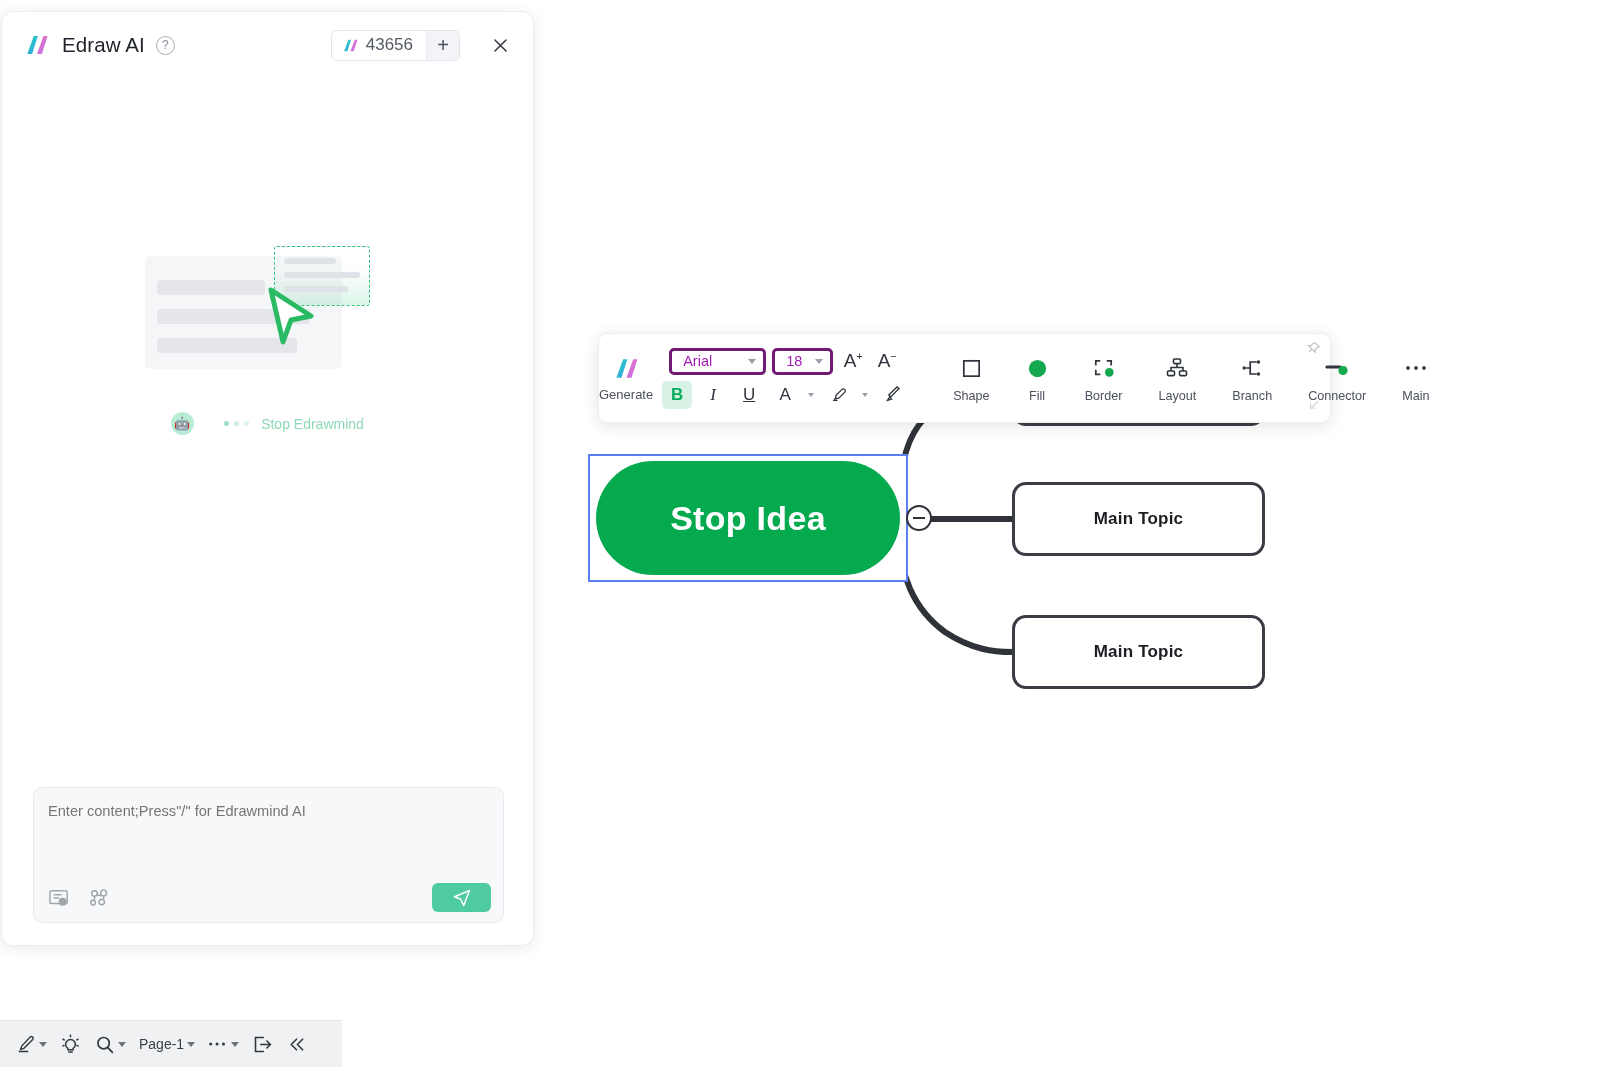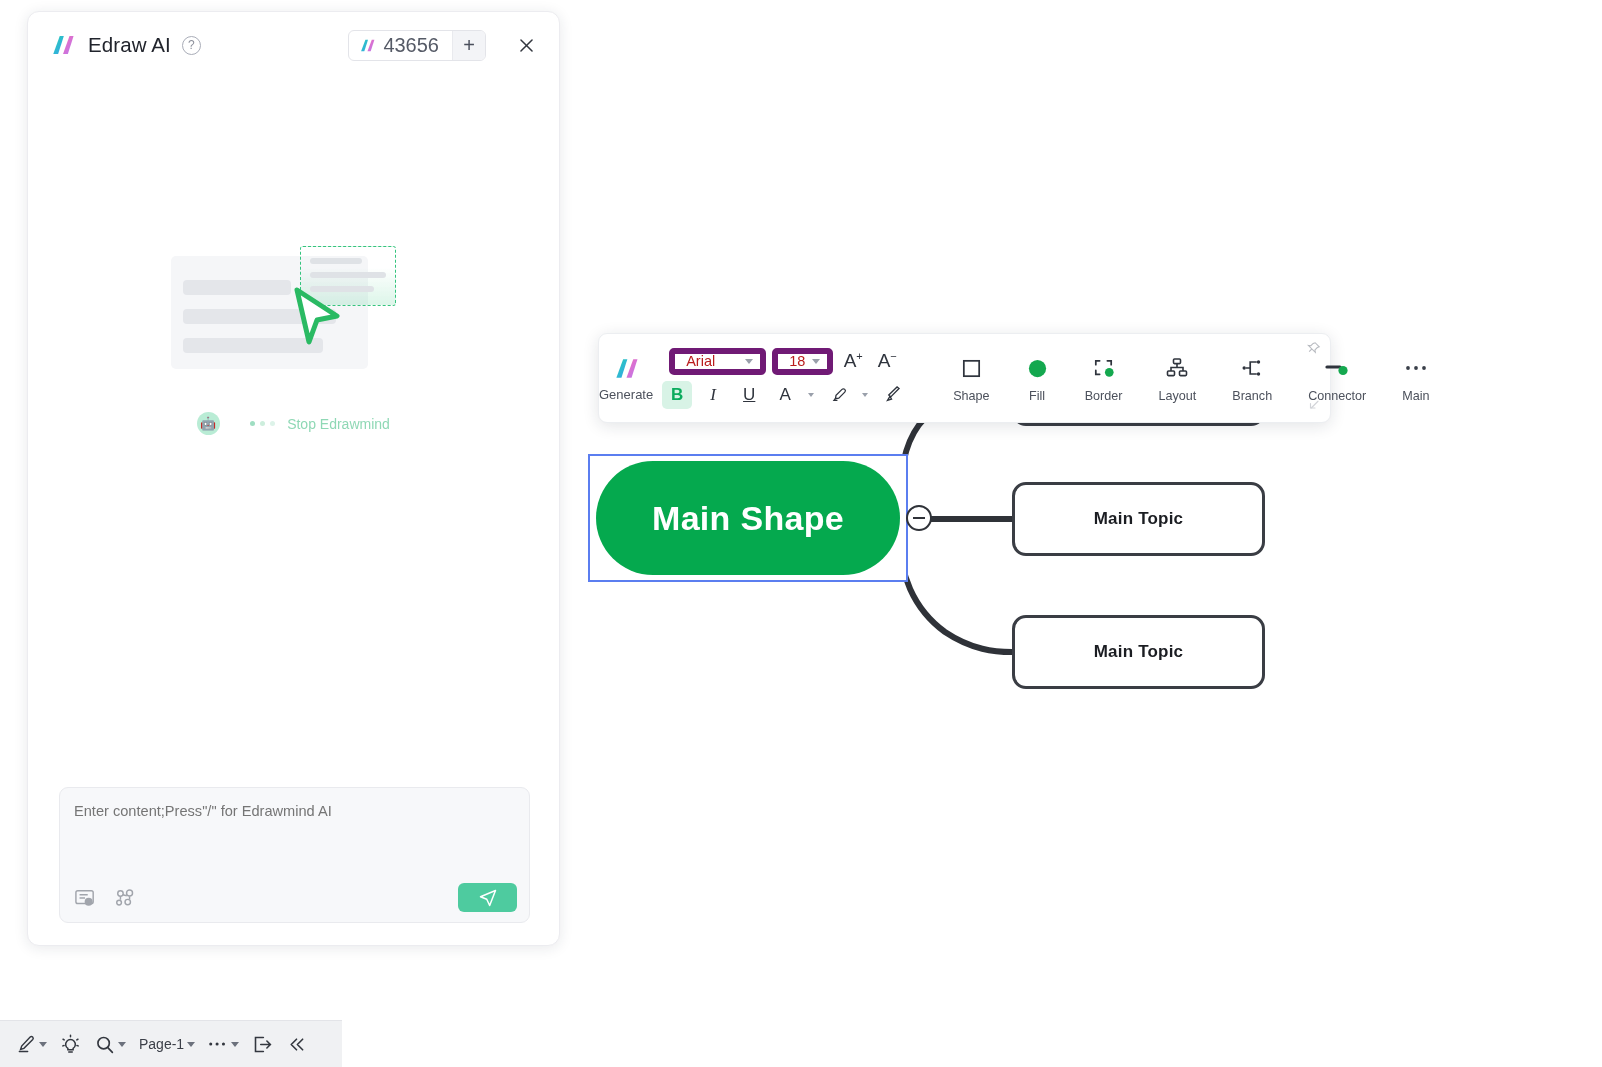--- a/index.html
+++ b/index.html
@@ -7,21 +7,21 @@
     width: 1602px; height: 1067px;
     background: #ffffff;
     font-family: "Liberation Sans", sans-serif;
     overflow: hidden;
     position: relative;
   }
 
   
   .ai-panel {
     position: absolute;
-    left: 27px; top: 11px;
+    left: 1px; top: 11px;
     width: 533px; height: 935px;
     background: #ffffff;
     border: 1px solid #ececf0;
     border-radius: 12px;
     box-shadow: 0 2px 14px rgba(30,35,60,0.10);
     z-index: 40;
   }
   .ai-header {
     height: 66px;
     display: flex;
@@ -51,21 +51,21 @@
   .token-badge {
     display: flex; align-items: center;
     height: 31px;
     border: 1px solid #e3e4e9;
     border-radius: 6px;
     overflow: hidden;
     background: #fff;
   }
   .token-badge .tb-logo { width: 17px; height: 17px; margin: 0 7px 0 10px; }
   .token-count {
-    font-size: 20px; color: #555a66;
+    font-size: 17px; color: #555a66;
     padding-right: 13px;
   }
   .token-plus {
     width: 33px; height: 100%;
     background: #f3f4f7;
     border-left: 1px solid #e9eaee;
     display: flex; align-items: center; justify-content: center;
     font-size: 20px; color: #4a4f5c; font-weight: 300;
     cursor: pointer;
   }
@@ -238,25 +238,25 @@
     display: flex; flex-direction: column;
     align-items: center; justify-content: center;
     gap: 5px; cursor: pointer;
   }
   .generate-cell .cap { font-size: 13px; color: #4c515c; }
 
   .text-group { flex-direction: column; justify-content: center; padding: 0 9px; gap: 6px; }
   .tg-row { display: flex; align-items: center; gap: 6px; }
   .selectbox {
     height: 27px;
-    border: 6px solid #701a75;
+    border: 3px solid #701a75;
     border-radius: 5px;
     display: flex; align-items: center;
     padding: 0 7px 0 11px;
-    font-size: 14.5px; color: #b91c1c;
+    font-size: 14.5px; color: #a21caf;
     cursor: pointer;
     background: #fff;
   }
   #font-family-select { width: 97px; }
   #font-size-select { width: 61px; }
   .selectbox .cv { flex: 1 1 auto; }
   .caret { width: 0; height: 0; border-left: 4px solid transparent; border-right: 4px solid transparent; border-top: 5px solid #9aa0ab; margin-left: 4px; }
   .ab-btn {
     width: 28px; height: 27px;
     display: flex; align-items: center; justify-content: center;
@@ -321,21 +321,21 @@
     <path d="M900 519 L 1012 519" stroke="#2f3238" stroke-width="6" fill="none" stroke-linecap="round"></path>
 
     <path d="M900 540 C 900 572, 912 608, 945 632 C 972 650, 995 652, 1012 652" stroke="#2f3238" stroke-width="6" fill="none" stroke-linecap="round"></path>
   </svg>
 
   <div class="node-box" id="topic-3">Main Topic</div>
   <div class="node-box" id="topic-1">Main Topic</div>
   <div class="node-box" id="topic-2">Main Topic</div>
 
   <div class="main-idea-sel"></div>
-  <div class="main-idea">Main Shape</div>
+  <div class="main-idea">Stop Idea</div>
 
   <div class="collapse-btn">
       <span></span>
     </div>
 </div>
 
 <div class="fmt-toolbar">
 
   <div class="fg generate-cell">
     <svg width="27" height="27" viewBox="0 0 32 32">

